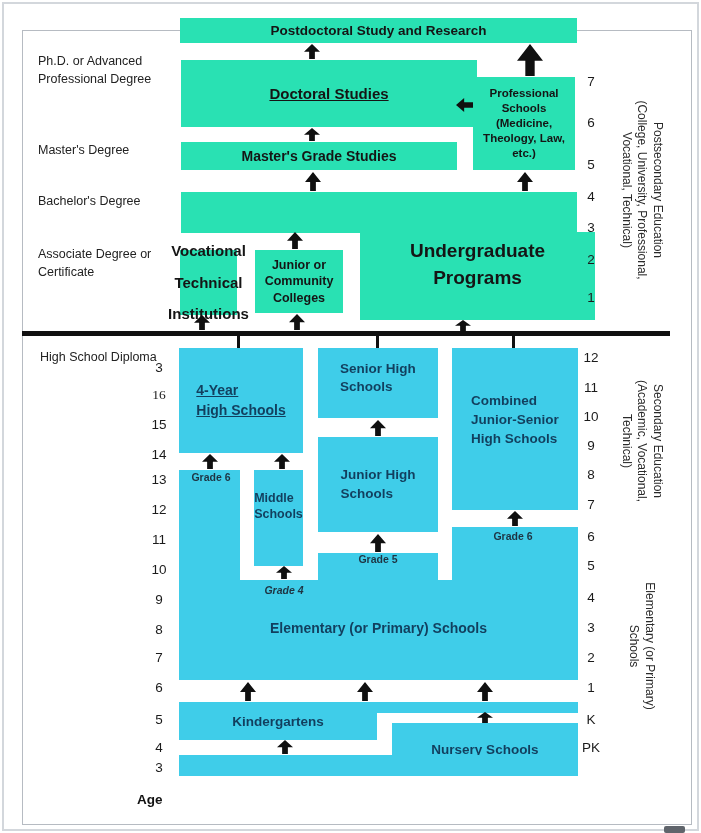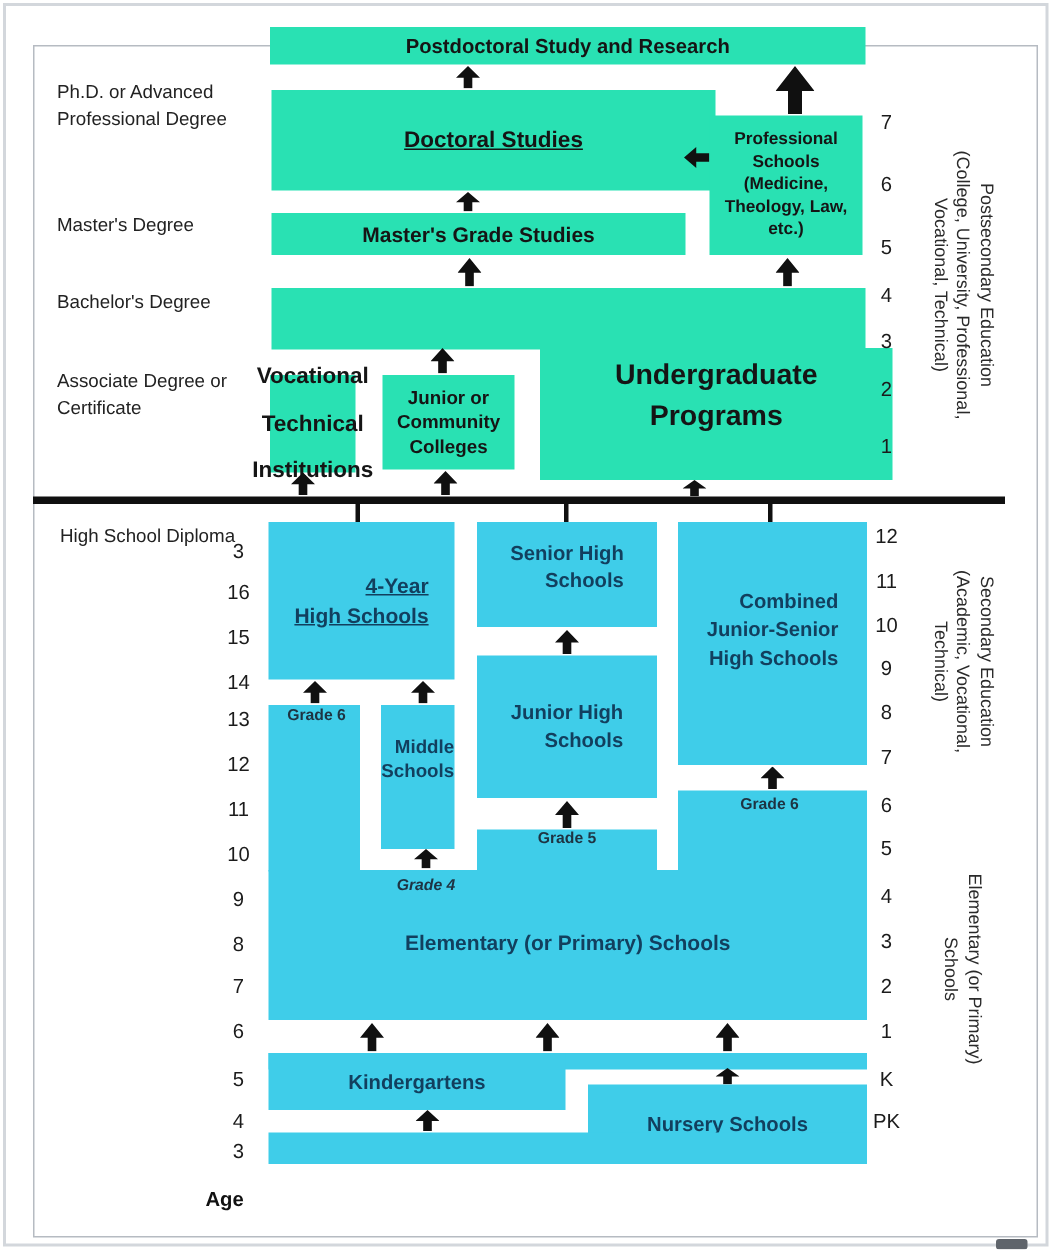--- a/index.html
+++ b/index.html
@@ -8,21 +8,21 @@
   }
   html,body{margin:0;padding:0;background:#ffffff;}
   #canvas{position:relative;width:701px;height:833px;background:#ffffff;overflow:hidden;
           font-family:"Liberation Sans", sans-serif;}
   .t{white-space:pre-line;}
   .frame-outer{position:absolute;left:2px;top:2px;right:2px;bottom:2px;border:2px solid #d3d7dc;}
   .frame-inner{position:absolute;left:22px;top:30px;width:668px;height:793px;border:1px solid #b6bbc2;}
   .gbox{position:absolute;background:var(--green);color:var(--gtext);font-weight:bold;
         display:flex;align-items:center;justify-content:center;text-align:center;}
   .bbox{position:absolute;background:var(--blue);color:var(--btext);font-weight:bold;
-        display:flex;align-items:center;justify-content:center;text-align:right;}
+        display:flex;align-items:center;justify-content:center;text-align:left;}
   .fill-b{position:absolute;background:var(--blue);}
   .fill-g{position:absolute;background:var(--green);}
   .num{position:absolute;width:30px;text-align:center;font-size:13.5px;color:#1b1b1b;height:20px;line-height:20px;}
   .lab{position:absolute;font-size:12.5px;line-height:1.45;color:var(--label);}
   .rot{position:absolute;transform:rotate(90deg);font-size:12px;line-height:1.3;color:#2a2a2a;
        text-align:center;}
   .grade{position:absolute;width:70px;text-align:center;font-size:10.5px;font-weight:bold;color:#1e3342;}
   .arrow-up{position:absolute;background:var(--ink);
     clip-path:polygon(50% 0,100% 52%,68% 52%,68% 100%,32% 100%,32% 52%,0 52%);}
   .arrow-left{position:absolute;background:var(--ink);
@@ -114,21 +114,21 @@
   <div class="lab t" style="left:38px;top:52px;width:150px;">Ph.D. or Advanced
 Professional Degree</div>
   <div class="lab" style="left:38px;top:141px;">Master's Degree</div>
   <div class="lab" style="left:38px;top:192px;">Bachelor's Degree</div>
   <div class="lab t" style="left:38px;top:245px;width:150px;">Associate Degree or
 Certificate</div>
   <div class="lab" style="left:40px;top:348px;">High School Diploma</div>
   <div class="lab" style="left:137px;top:790px;font-weight:bold;font-size:13.5px;color:#111;">Age</div>
 
   <div class="num" style="left:144px;top:358px;">3</div>
-  <div class="num" style="left:144px;top:385px;">16</div>
+  <div class="num" style="left:144px;top:385px;font-family:Liberation Serif, serif;">16</div>
   <div class="num" style="left:144px;top:415px;">15</div>
   <div class="num" style="left:144px;top:445px;">14</div>
   <div class="num" style="left:144px;top:470px;">13</div>
   <div class="num" style="left:144px;top:500px;">12</div>
   <div class="num" style="left:144px;top:530px;">11</div>
   <div class="num" style="left:144px;top:560px;">10</div>
   <div class="num" style="left:144px;top:590px;">9</div>
   <div class="num" style="left:144px;top:620px;">8</div>
   <div class="num" style="left:144px;top:648px;">7</div>
   <div class="num" style="left:144px;top:678px;">6</div>

